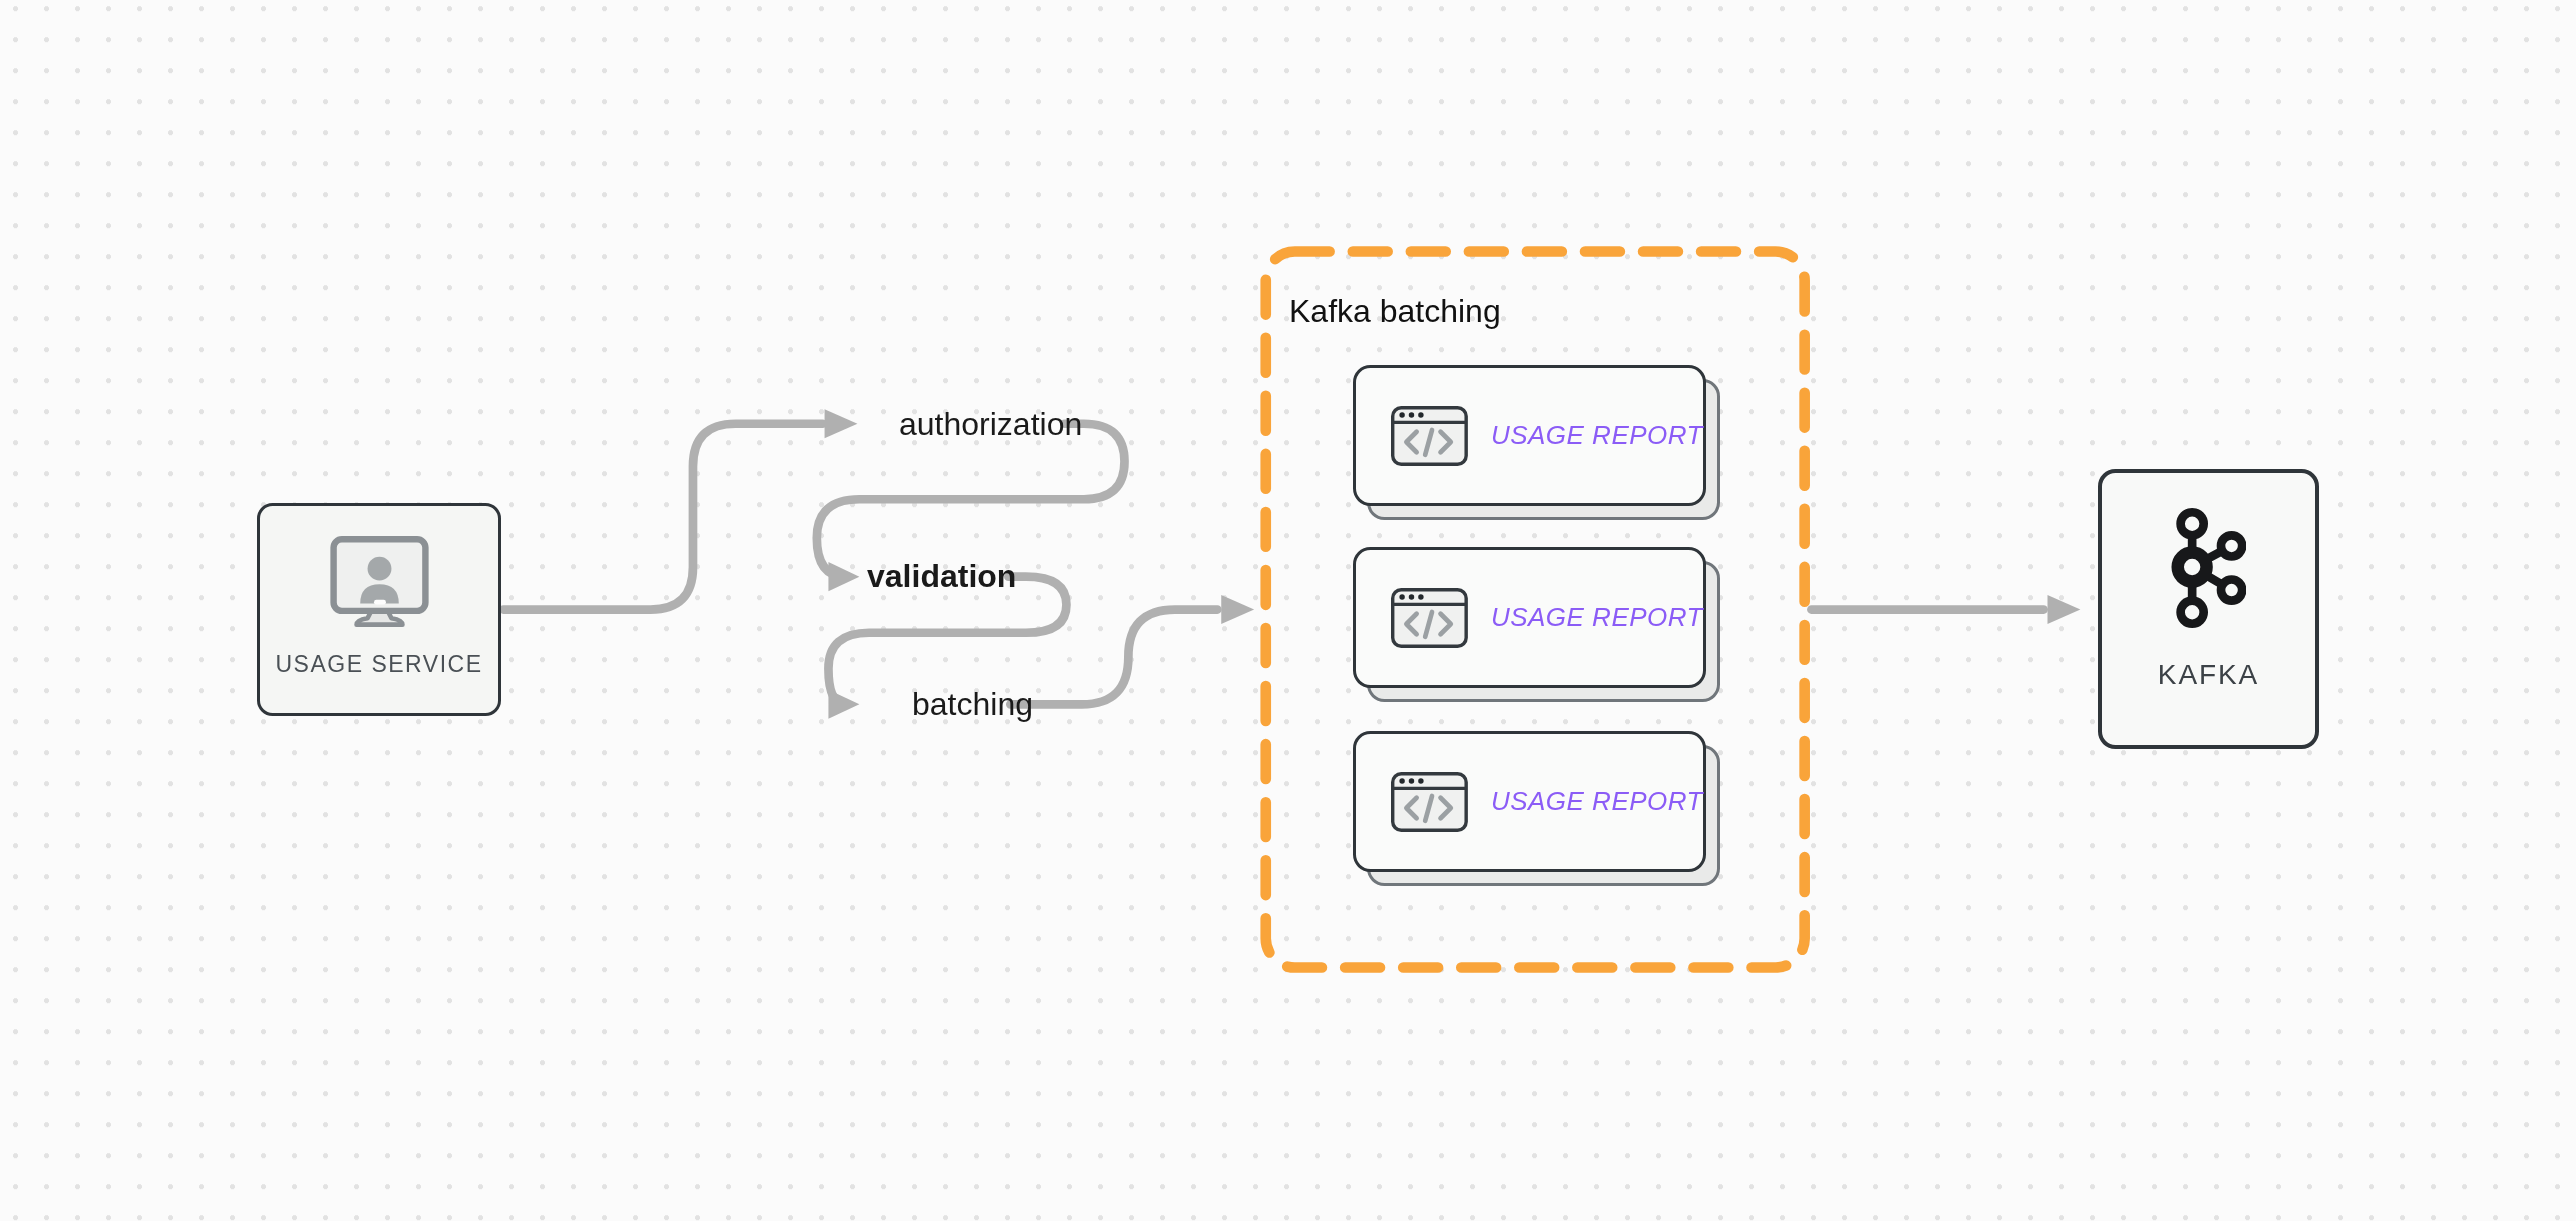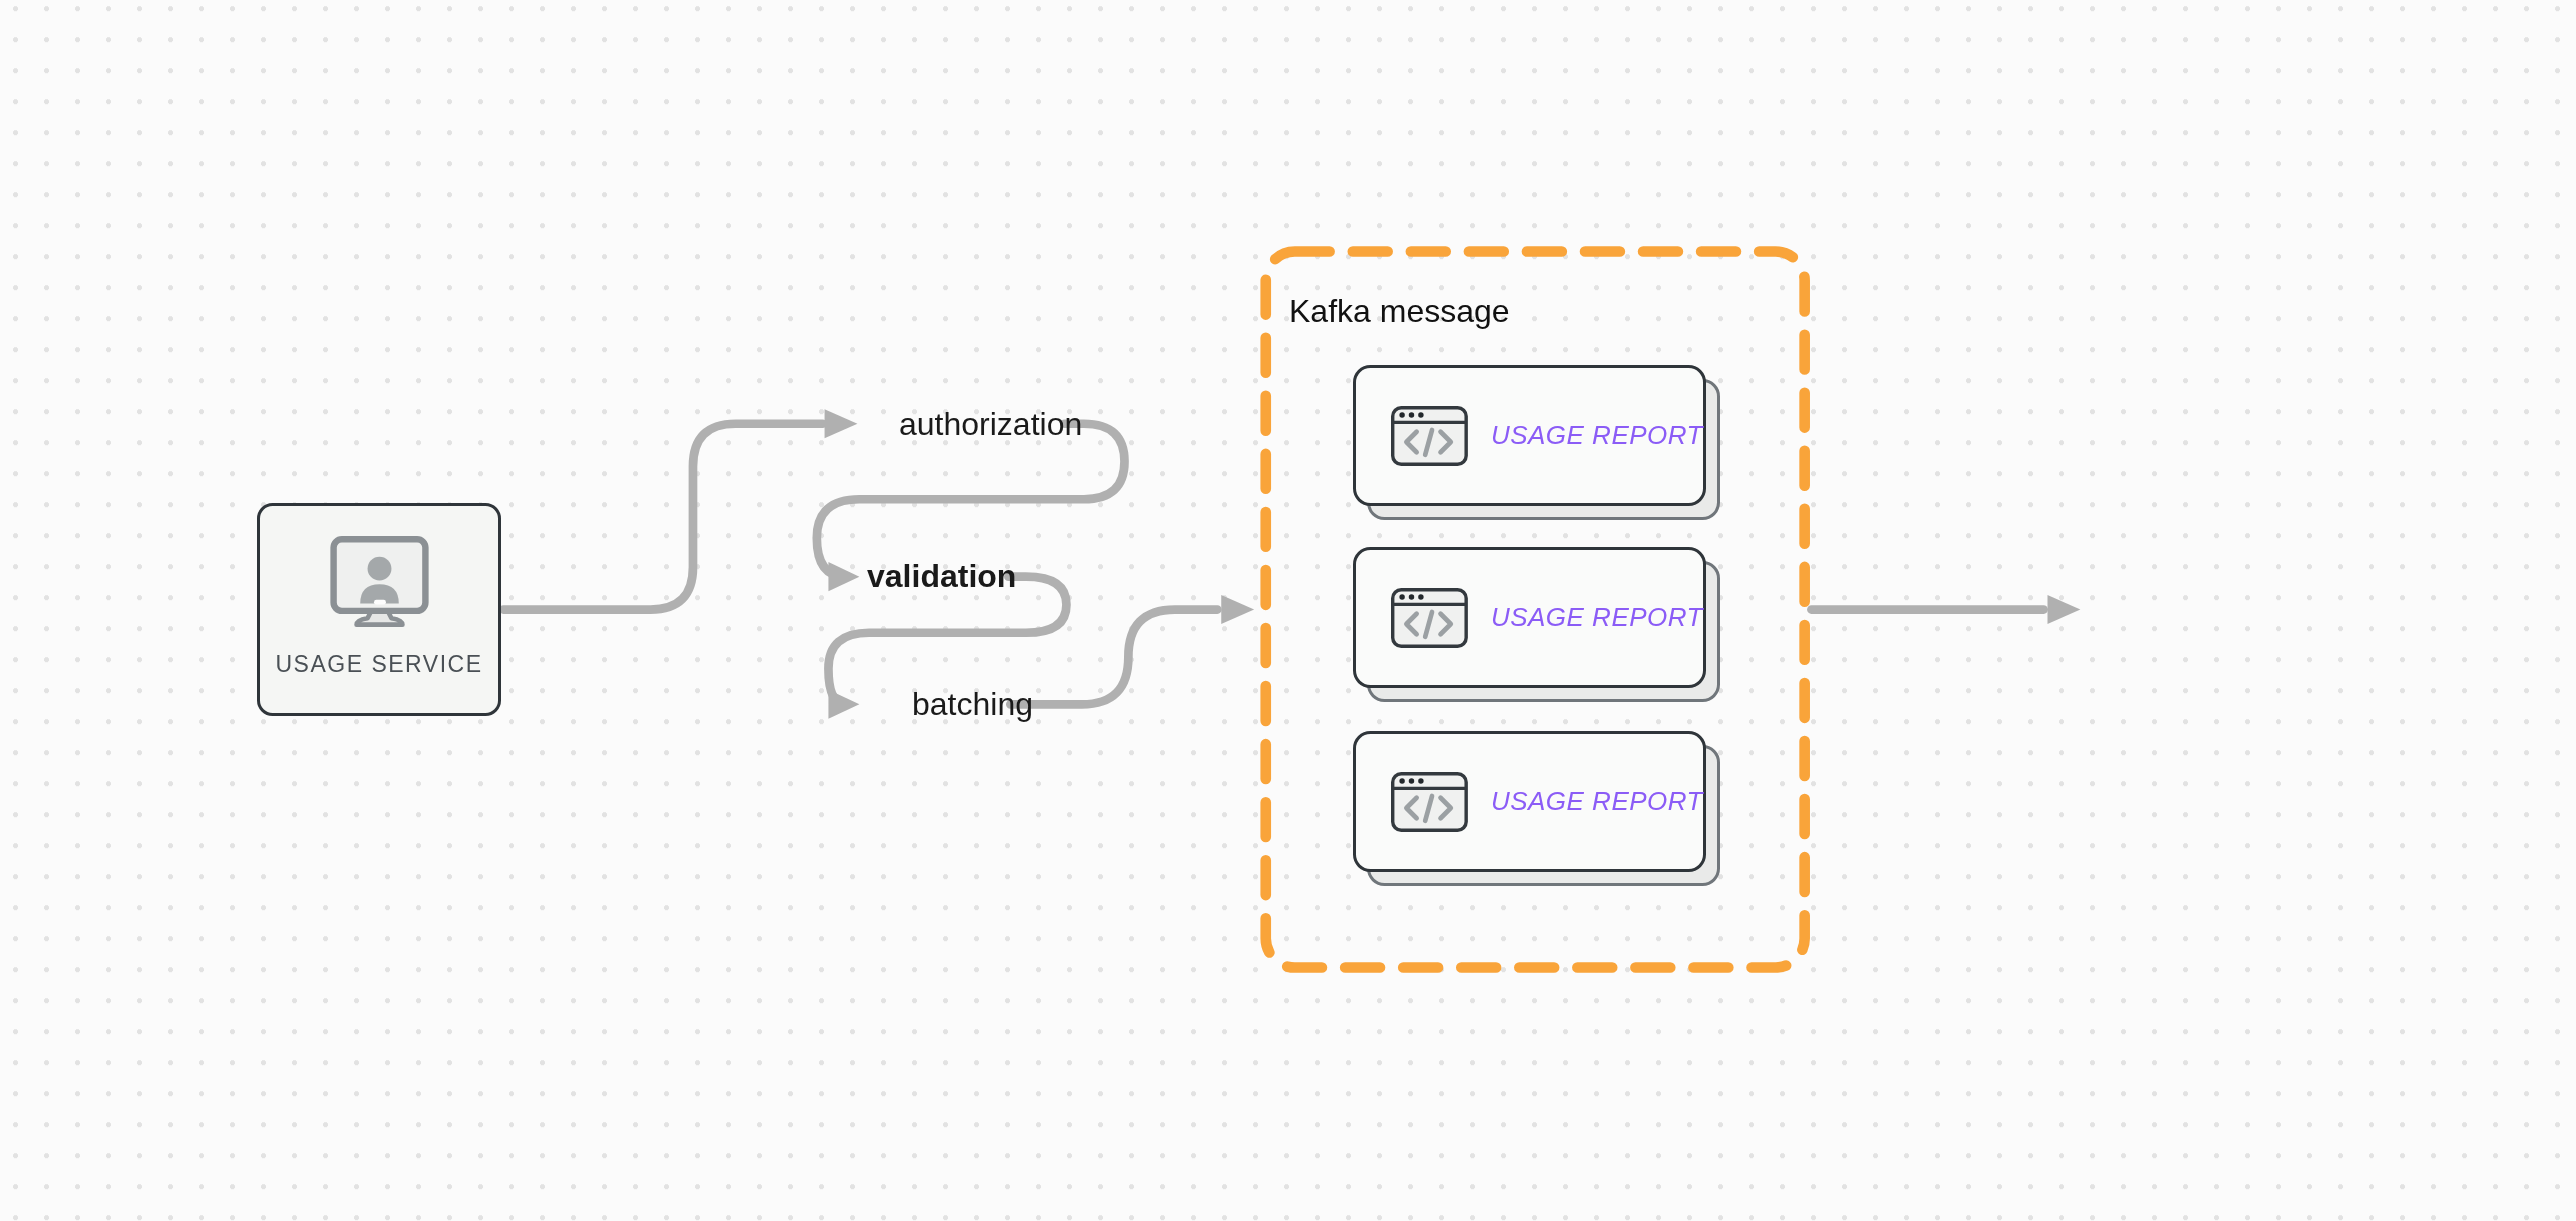--- a/index.html
+++ b/index.html
@@ -88,21 +88,21 @@
       <rect x="49" y="70" width="13" height="5" rx="2.5" fill="#FDFDFD"></rect>
     </svg>
     <div class="node-label">USAGE SERVICE</div>
   </div>
 
   <div class="step-label step-auth">authorization</div>
   <div class="step-label step-valid">validation</div>
   <div class="step-label step-batch">batching</div>
 
   <div class="kafka-group">
-    <div class="kafka-group-title">Kafka message</div>
+    <div class="kafka-group-title">Kafka batching</div>
 
     <div class="card-stack c0">
       <div class="card-shadow"></div>
       <div class="card">
         <svg width="87" height="68" viewBox="0 0 90 70">
           <rect x="2" y="2" width="86" height="66" rx="10" fill="#F0F1F0" stroke="#33393E" stroke-width="4"></rect>
           <line x1="2" y1="19" x2="88" y2="19" stroke="#33393E" stroke-width="4"></line>
           <circle cx="13" cy="10.5" r="3.2" fill="#23282C"></circle>
           <circle cx="24" cy="10.5" r="3.2" fill="#23282C"></circle>
           <circle cx="35" cy="10.5" r="3.2" fill="#23282C"></circle>
@@ -148,15 +148,33 @@
             <path d="M30 30 L18 42 L30 54"></path>
             <path d="M48 28 L40 57"></path>
             <path d="M58 30 L70 42 L58 54"></path>
           </g>
         </svg>
         <div class="card-label">USAGE REPORT</div>
       </div>
     </div>
   </div>
 
+  <div class="node node-kafka">
+    <svg width="75" height="124" viewBox="0 0 78 128">
+      <g stroke="#17181A" stroke-width="9" fill="none" stroke-linecap="round">
+        <line x1="22" y1="18" x2="22" y2="63"></line>
+        <line x1="22" y1="63" x2="22" y2="110"></line>
+        <line x1="22" y1="63" x2="63" y2="41"></line>
+        <line x1="22" y1="63" x2="63" y2="87"></line>
+      </g>
+      <g fill="#F8F9F8" stroke="#17181A">
+        <circle cx="22" cy="18" r="12" stroke-width="9"></circle>
+        <circle cx="22" cy="110" r="12" stroke-width="9"></circle>
+        <circle cx="63" cy="41" r="11" stroke-width="9"></circle>
+        <circle cx="63" cy="87" r="11" stroke-width="9"></circle>
+        <circle cx="22" cy="63" r="15" stroke-width="13"></circle>
+      </g>
+    </svg>
+    <div class="node-label">KAFKA</div>
+  </div>
 
 </div>
 
 
 </body></html>

